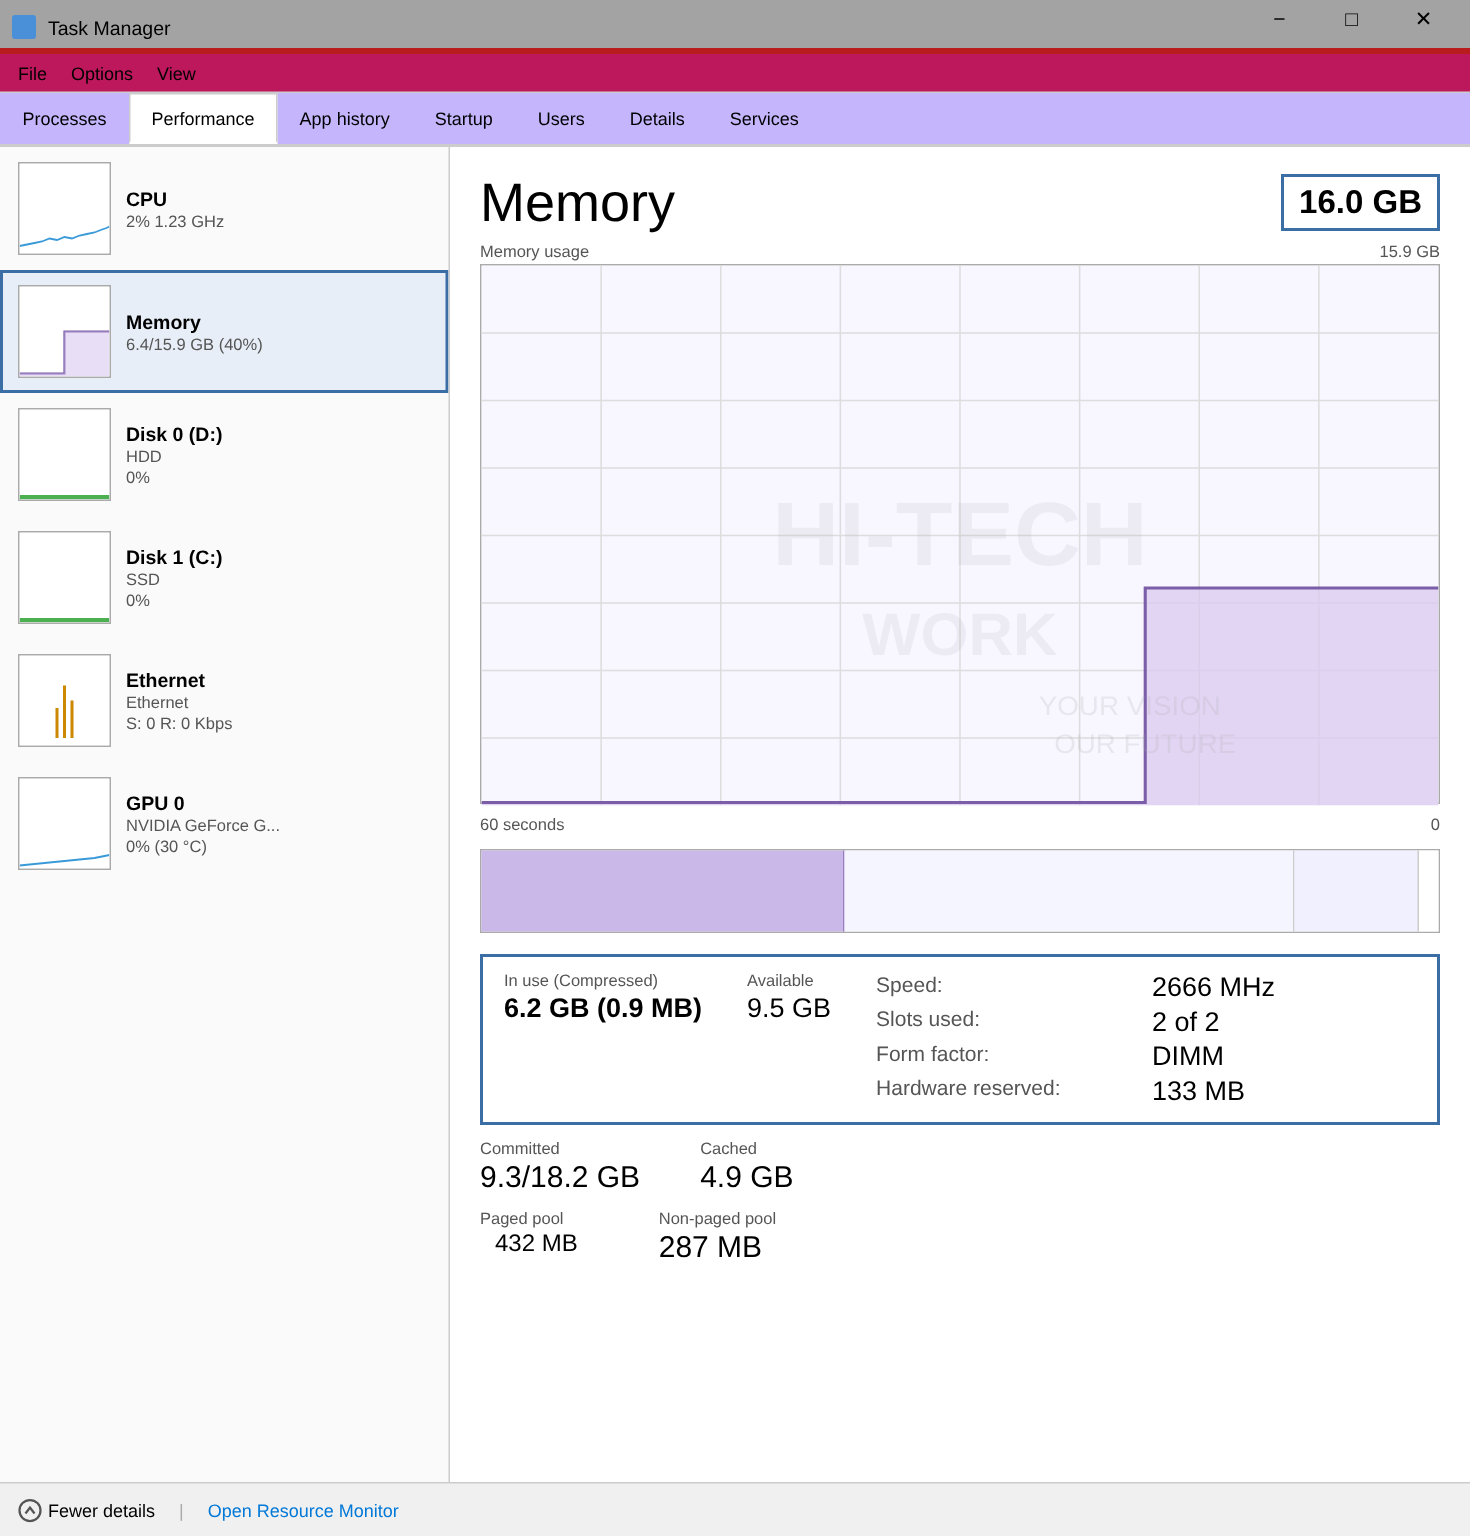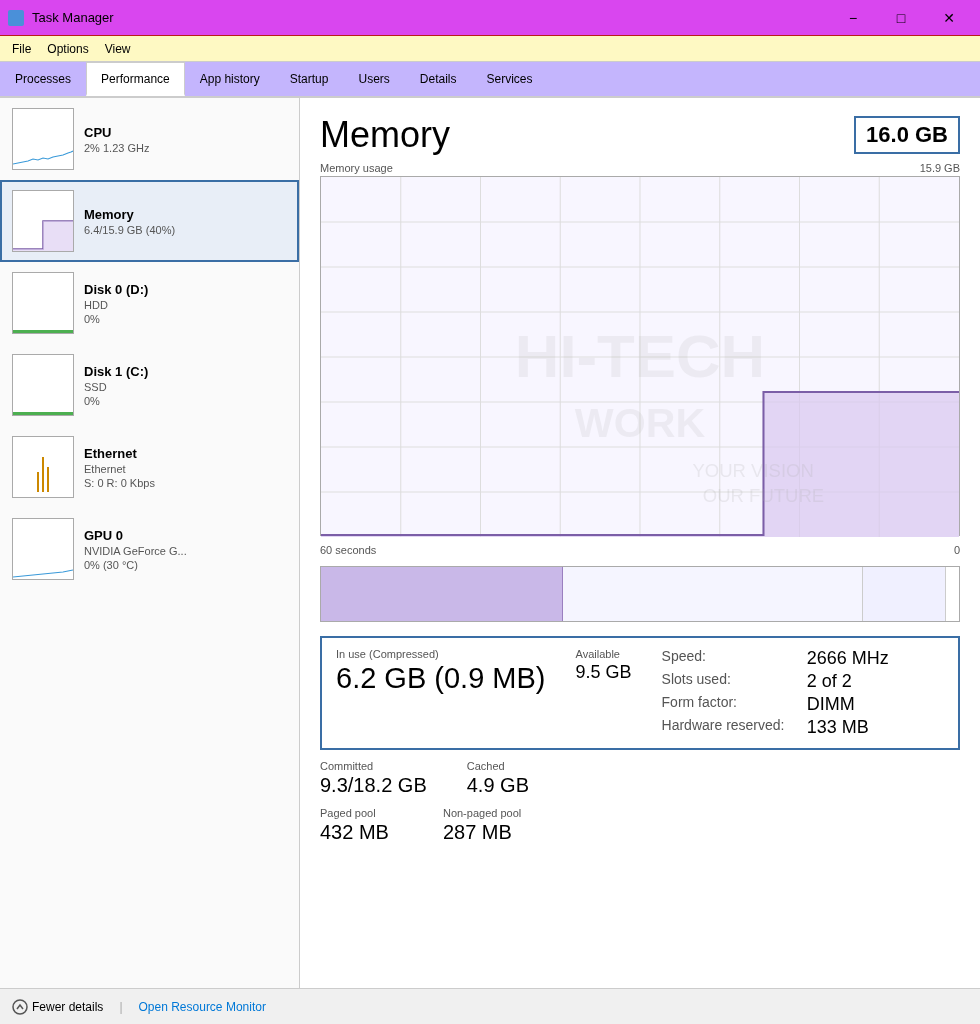--- a/index.html
+++ b/index.html
@@ -1,26 +1,26 @@
 <!DOCTYPE html>
 <html><head>
   <meta charset="utf-8">
   <style>
     * { box-sizing: border-box; margin: 0; padding: 0; }
     body { font-family: 'Segoe UI', Arial, sans-serif; font-size: 12px; background: #f0f0f0; color: #000; width: 980px; height: 1024px; overflow: hidden; }
 
     
-    .titlebar { display: flex; align-items: center; justify-content: space-between; background: #d946ef; padding: 6px 8px; border-bottom: 1px solid #b91c1c; height: 36px; }
+    .titlebar { display: flex; align-items: flex-end; justify-content: space-between; background: #a3a3a3; padding: 6px 8px; border-bottom: 4px solid #b91c1c; height: 36px; }
     .titlebar-left { display: flex; align-items: center; gap: 8px; font-size: 13px; }
     .titlebar-icon { width: 16px; height: 16px; background: #4a90d9; border-radius: 2px; display: inline-block; }
     .titlebar-controls { display: flex; gap: 2px; }
     .titlebar-btn { width: 46px; height: 28px; border: none; background: transparent; cursor: pointer; font-size: 14px; display: flex; align-items: center; justify-content: center; }
 
     
-    .menubar { display: flex; gap: 0; padding: 2px 4px; background: #fef9c3; border-bottom: 1px solid #ccc; height: 26px; align-items: center; }
+    .menubar { display: flex; gap: 0; padding: 2px 4px; background: #be185d; border-bottom: 1px solid #ccc; height: 26px; align-items: center; }
     .menubar-item { padding: 2px 8px; cursor: pointer; font-size: 12px; }
 
     
     .tabbar { display: flex; background: #c4b5fd; border-bottom: 2px solid #ccc; padding-left: 0; height: 36px; }
     .tab { padding: 6px 14px; cursor: pointer; border: 1px solid transparent; font-size: 12px; display: flex; align-items: center; height: 100%; }
     .tab.active { background: white; border: 1px solid #ccc; border-bottom: 2px solid white; margin-bottom: -2px; }
 
     
     .main { display: flex; height: calc(1024px - 36px - 26px - 36px - 36px); }
 
@@ -246,21 +246,21 @@
       <div class="comp-segment" style="width: 38%; background: #c9b8e8; border-right: 1px solid #9a7fc0;"></div>
       <div class="comp-segment" style="width: 47%; background: #f5f5ff; border-right: 1px solid #ccc;"></div>
       <div class="comp-segment" style="width: 13%; background: #f0f0ff; border-right: 1px solid #ccc;"></div>
       <div class="comp-segment" style="flex: 1; background: #fff;"></div>
     </div>
 
     <div class="stats-box">
       <div style="display: flex; gap: 30px; align-items: flex-start;">
         <div>
           <div class="stat-label">In use (Compressed)</div>
-          <div style="font-size: 29px; font-weight: 400;">6.2 GB (0.9 MB)</div>
+          <div style="font-size: 18px; font-weight: 700;">6.2 GB (0.9 MB)</div>
         </div>
         <div>
           <div class="stat-label">Available</div>
           <div style="font-size: 18px; font-weight: 300;">9.5 GB</div>
         </div>
         <div style="flex: 1;">
           <div style="display: grid; grid-template-columns: 1fr 1fr; gap: 2px 8px;">
             <div class="stat-right-label">Speed:</div>
             <div class="stat-right-value">2666 MHz</div>
             <div class="stat-right-label">Slots used:</div>
@@ -281,21 +281,21 @@
       </div>
       <div>
         <div class="stat-label">Cached</div>
         <div style="font-size: 20px; font-weight: 300;">4.9 GB</div>
       </div>
     </div>
 
     <div style="display: flex; gap: 54px;">
       <div>
         <div class="stat-label">Paged pool</div>
-        <div style="font-size: 20px; font-weight: 300;">432 MB</div>
+        <div style="font-size: 16px; font-weight: 300; margin-left: 10px;">432 MB</div>
       </div>
       <div>
         <div class="stat-label">Non-paged pool</div>
         <div style="font-size: 20px; font-weight: 300;">287 MB</div>
       </div>
     </div>
 
   </div>
 </div>
 

